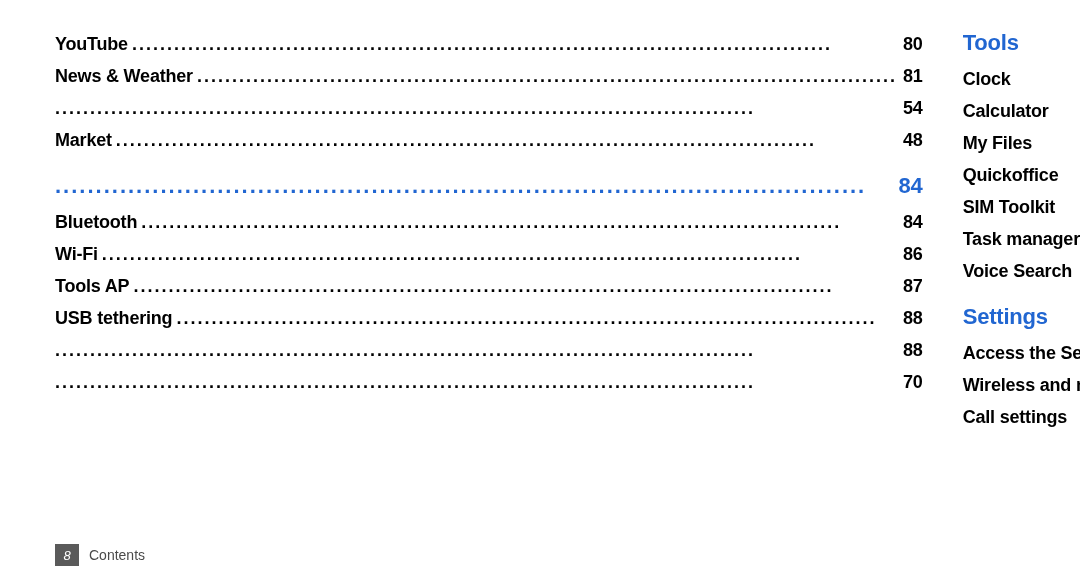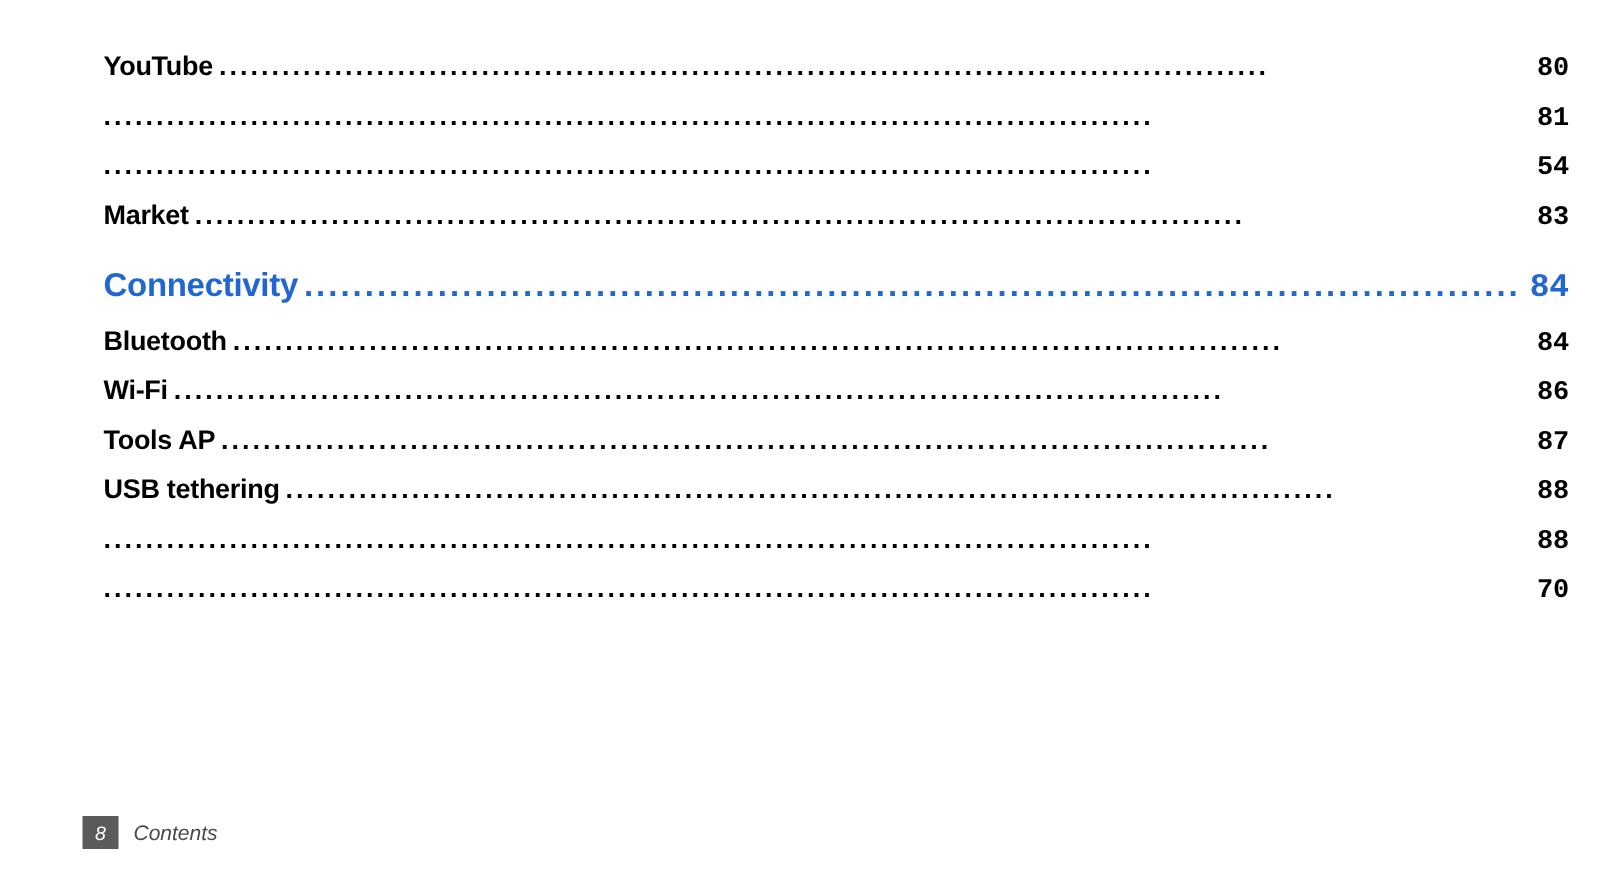--- a/index.html
+++ b/index.html
@@ -8,21 +8,20 @@
       height: 586px;
       background: #fff;
       font-family: "Myriad Pro", "Segoe UI", "Helvetica Neue", Arial, sans-serif;
       position: relative;
       overflow: hidden;
     }
     .page {
       padding: 30px 55px 0 55px;
       display: flex;
       gap: 40px;
-      margin-left: 14px;
     }
     .column {
       flex: 1;
     }
     .toc-row {
       display: flex;
       align-items: baseline;
       font-size: 18px;
       font-weight: 600;
       color: #000;
@@ -40,21 +39,20 @@
       font-weight: 700;
       letter-spacing: 2px;
       color: #000;
     }
     .dots.section-dots {
       color: #2166d1;
     }
     .toc-page {
       padding-left: 6px;
       white-space: nowrap;
-      font-family: Liberation Mono, monospace;
     }
     .section {
       color: #2166d1;
       font-size: 22px;
       font-weight: 600;
       margin-top: 22px;
       margin-bottom: 13px;
     }
     .section .toc-page {
       color: #2166d1;
@@ -75,52 +73,51 @@
       color: #fff;
       width: 24px;
       height: 22px;
       display: flex;
       align-items: center;
       justify-content: center;
       font-size: 13px;
       font-style: italic;
     }
     .footer-label {
-      font-style: italic;
       color: #4a4a4a;
       font-size: 14px;
     }
   </style>
 </head>
 <body>
 
 <div class="page">
   <div class="column">
     <div class="spacer-top"></div>
     <div id="col-left">
         <div class="toc-row">
           <span class="toc-label">YouTube</span>
           <span class="dots">....................................................................................................</span>
           <span class="toc-page">80</span>
         </div>
         <div class="toc-row">
+          <span class="toc-label">News &amp; Weather</span>
           <span class="dots">....................................................................................................</span>
           <span class="toc-page">81</span>
         </div>
         <div class="toc-row">
           <span class="dots">....................................................................................................</span>
           <span class="toc-page">54</span>
         </div>
         <div class="toc-row">
           <span class="toc-label">Market</span>
           <span class="dots">....................................................................................................</span>
-          <span class="toc-page">83</span>
+          <span class="toc-page">48</span>
         </div>
         <div class="toc-row section">
-          <span class="toc-label">Connectivity</span>
           <span class="dots section-dots">....................................................................................................</span>
           <span class="toc-page">84</span>
         </div>
         <div class="toc-row">
           <span class="toc-label">Bluetooth</span>
           <span class="dots">....................................................................................................</span>
           <span class="toc-page">84</span>
         </div>
         <div class="toc-row">
           <span class="toc-label">Wi-Fi</span>

